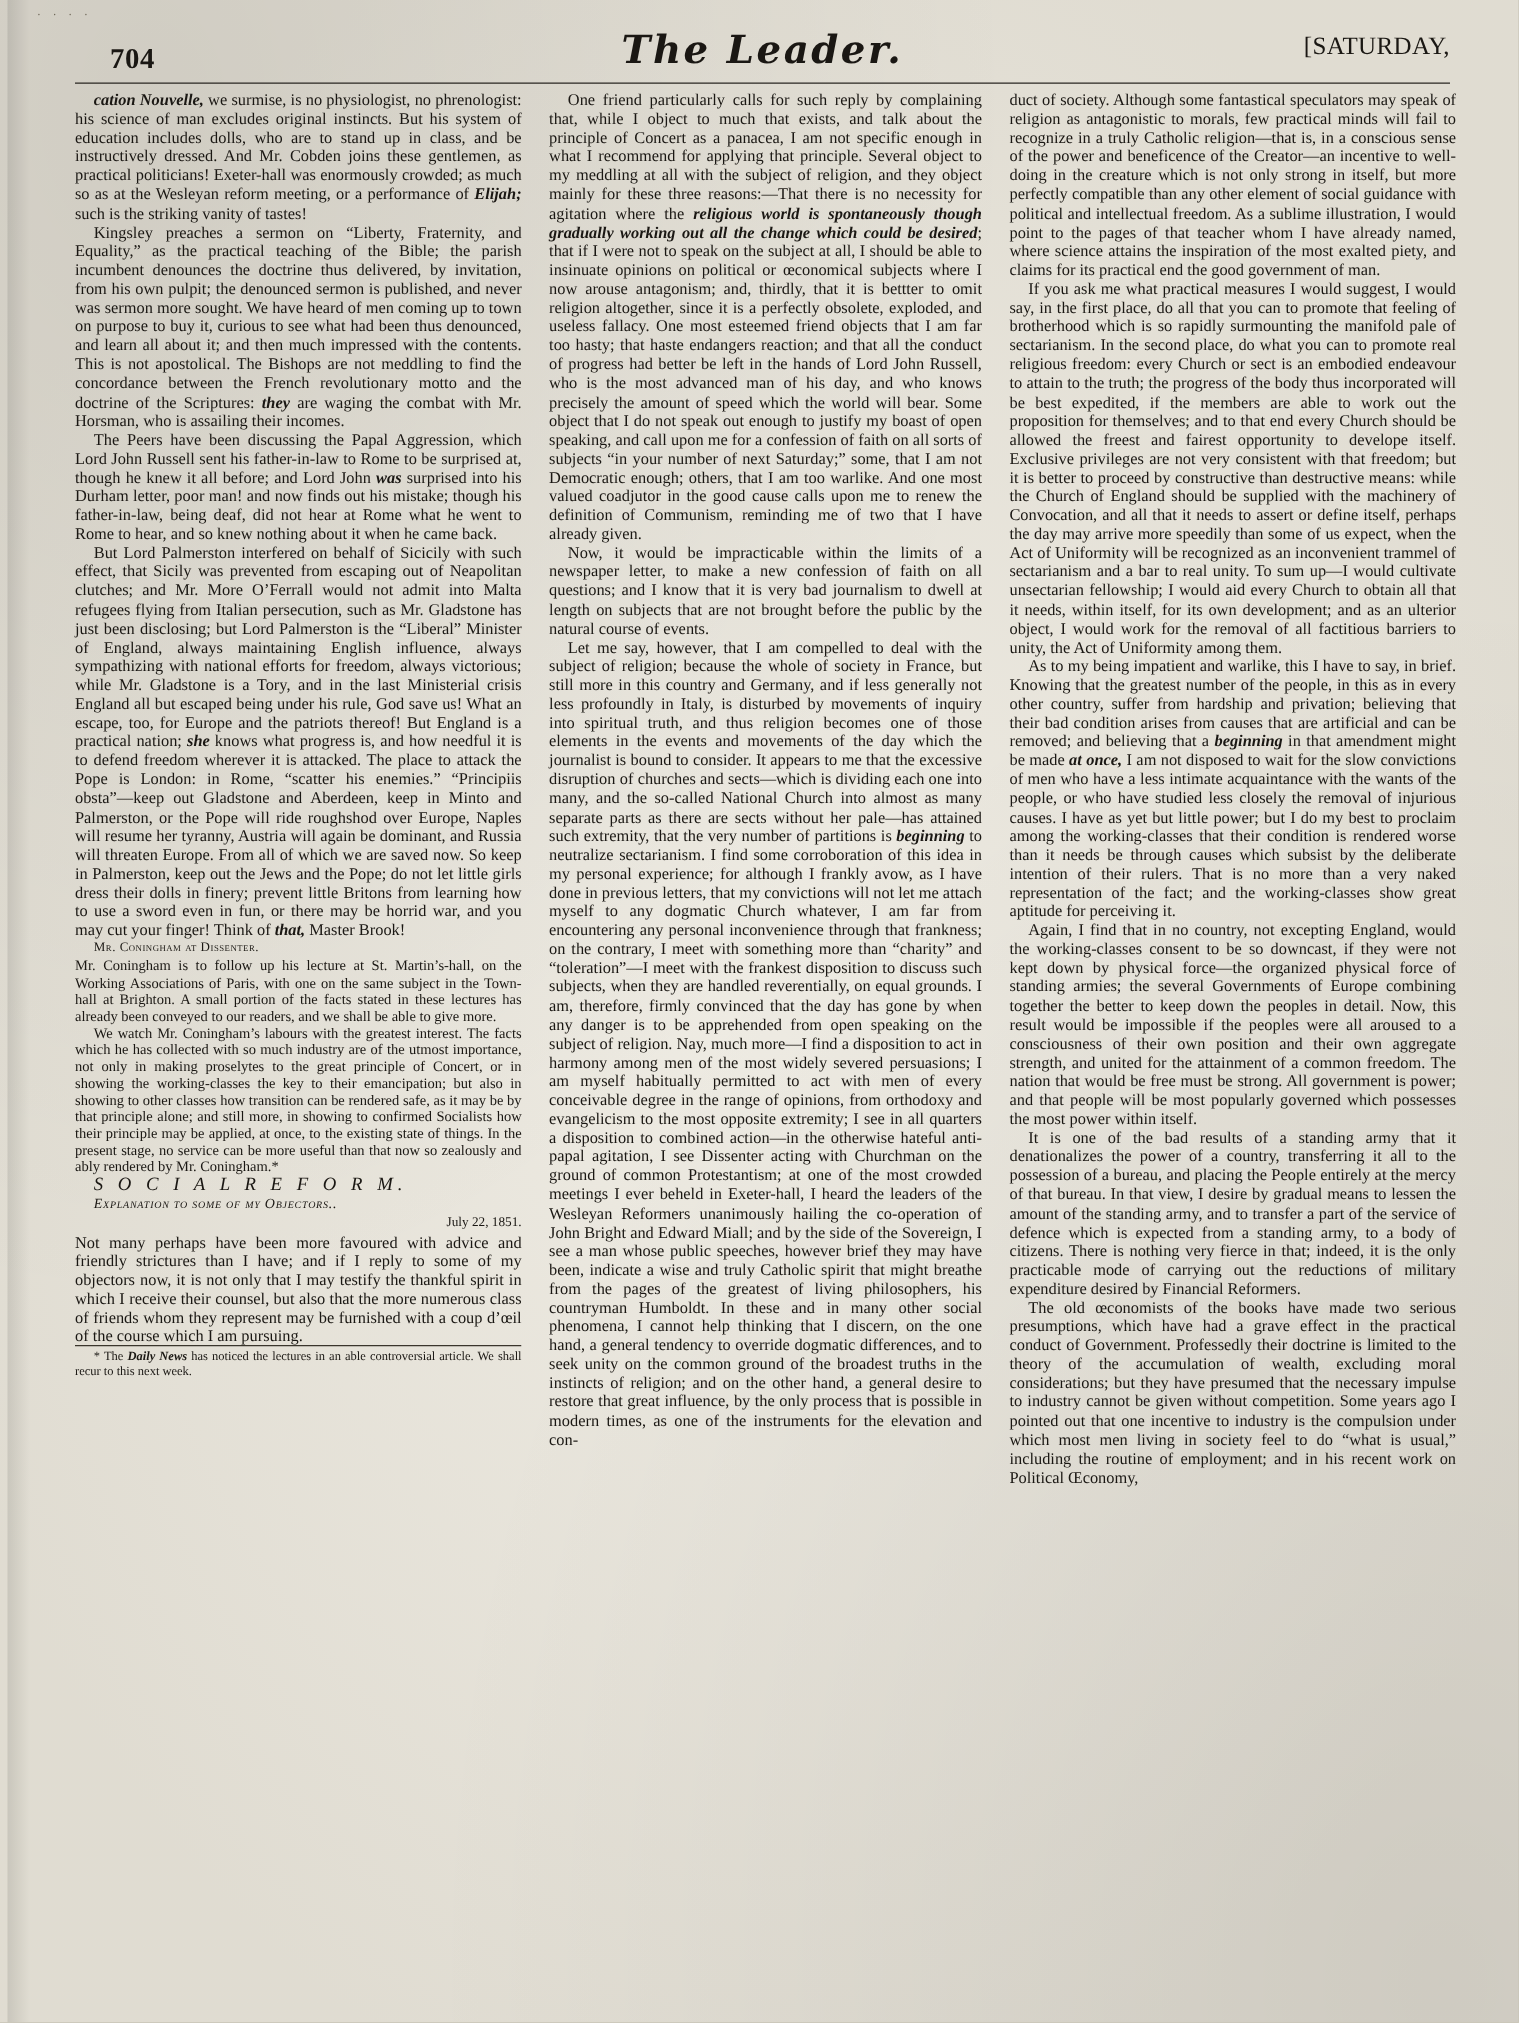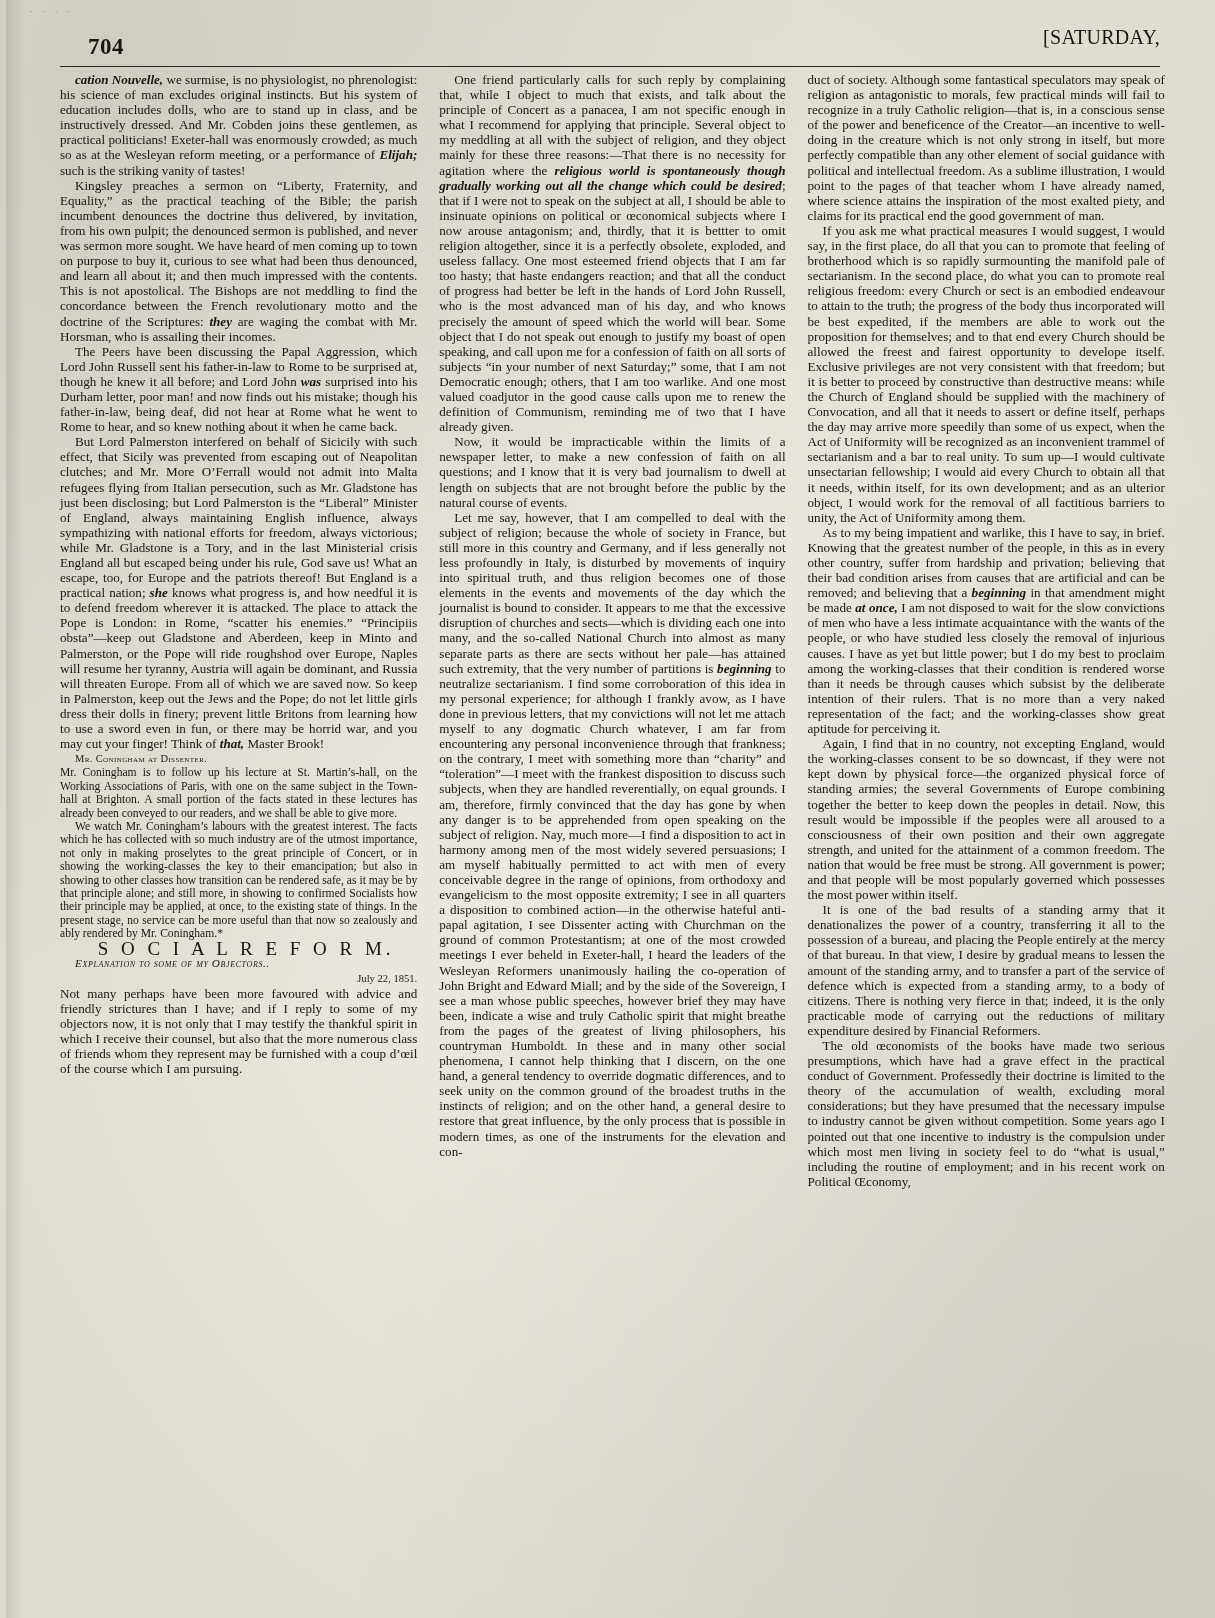--- a/index.html
+++ b/index.html
@@ -100,26 +100,26 @@
     font-size: 10.4px;
     letter-spacing: 0.4px;
     text-indent: 0;
     font-variant: small-caps;
   }
   .small {
     font-size: 11.6px;
     line-height: 13.4px;
   }
   .sechead {
-    text-align: center;
-    font-size: 19px;
+    font-size: 15px;
     letter-spacing: 4px;
     margin-top: 14px;
     margin-bottom: 1px;
     text-indent: 0;
+    font-style: italic;
   }
   .subhead {
     text-align: left;
     font-size: 11.2px;
     letter-spacing: 0.6px;
     margin-bottom: 2px;
     text-indent: 0;
     font-variant: small-caps;
     font-style: italic;
   }
@@ -156,20 +156,21 @@
 </head>
 <body>
 
 <div class="page">
   <div class="paper-noise"></div>
   <div class="edge-marks"></div>
   <div class="top-specks">. . . .</div>
 
   <div class="masthead">
     <div class="folio">704</div>
+    <div class="title">The Leader.</div>
     <div class="dayline">[SATURDAY,</div>
   </div>
   <div class="rule"></div>
 
   <div class="columns">
 
     <div class="col c1">
       <p class="first"><i>cation Nouvelle,</i> we surmise, is no physiologist, no phrenologist: his science of man excludes original instincts. But his system of education includes dolls, who are to stand up in class, and be instructively dressed. And Mr. Cobden joins these gentlemen, as practical politicians! Exeter-hall was enormously crowded; as much so as at the Wesleyan reform meeting, or a performance of <i>Elijah;</i> such is the striking vanity of tastes!</p>
       <p>Kingsley preaches a sermon on “Liberty, Fraternity, and Equality,” as the practical teaching of the Bible; the parish incumbent denounces the doctrine thus delivered, by invitation, from his own pulpit; the denounced sermon is published, and never was sermon more sought. We have heard of men coming up to town on purpose to buy it, curious to see what had been thus denounced, and learn all about it; and then much impressed with the contents. This is not apostolical. The Bishops are not meddling to find the concordance between the French revolutionary motto and the doctrine of the Scriptures: <i>they</i> are waging the combat with Mr. Horsman, who is assailing their incomes.</p>
       <p>The Peers have been discussing the Papal Aggression, which Lord John Russell sent his father-in-law to Rome to be surprised at, though he knew it all before; and Lord John <i>was</i> surprised into his Durham letter, poor man! and now finds out his mistake; though his father-in-law, being deaf, did not hear at Rome what he went to Rome to hear, and so knew nothing about it when he came back.</p>
@@ -177,20 +178,21 @@
 
       <p class="smallhead">Mr. Coningham at Dissenter.</p>
       <p class="small noindent">Mr. Coningham is to follow up his lecture at St. Martin’s-hall, on the Working Associations of Paris, with one on the same subject in the Town-hall at Brighton. A small portion of the facts stated in these lectures has already been conveyed to our readers, and we shall be able to give more.</p>
       <p class="small">We watch Mr. Coningham’s labours with the greatest interest. The facts which he has collected with so much industry are of the utmost importance, not only in making proselytes to the great principle of Concert, or in showing the working-classes the key to their emancipation; but also in showing to other classes how transition can be rendered safe, as it may be by that principle alone; and still more, in showing to confirmed Socialists how their principle may be applied, at once, to the existing state of things. In the present stage, no service can be more useful than that now so zealously and ably rendered by Mr. Coningham.*</p>
 
       <p class="sechead">S O C I A L   R E F O R M.</p>
       <p class="subhead">Explanation to some of my Objectors..</p>
       <p class="dateline">July 22, 1851.</p>
       <p class="noindent">Not many perhaps have been more favoured with advice and friendly strictures than I have; and if I reply to some of my objectors now, it is not only that I may testify the thankful spirit in which I receive their counsel, but also that the more numerous class of friends whom they represent may be furnished with a coup d’œil of the course which I am pursuing.</p>
 
+      <p class="footnote">* The <i>Daily News</i> has noticed the lectures in an able controversial article. We shall recur to this next week.</p>
     </div>
 
     <div class="col c2">
       <p class="first">One friend particularly calls for such reply by complaining that, while I object to much that exists, and talk about the principle of Concert as a panacea, I am not specific enough in what I recommend for applying that principle. Several object to my meddling at all with the subject of religion, and they object mainly for these three reasons:—That there is no necessity for agitation where the <i>religious world is spontaneously though gradually working out all the change which could be desired</i>; that if I were not to speak on the subject at all, I should be able to insinuate opinions on political or œconomical subjects where I now arouse antagonism; and, thirdly, that it is bettter to omit religion altogether, since it is a perfectly obsolete, exploded, and useless fallacy. One most esteemed friend objects that I am far too hasty; that haste endangers reaction; and that all the conduct of progress had better be left in the hands of Lord John Russell, who is the most advanced man of his day, and who knows precisely the amount of speed which the world will bear. Some object that I do not speak out enough to justify my boast of open speaking, and call upon me for a confession of faith on all sorts of subjects “in your number of next Saturday;” some, that I am not Democratic enough; others, that I am too warlike. And one most valued coadjutor in the good cause calls upon me to renew the definition of Communism, reminding me of two that I have already given.</p>
       <p>Now, it would be impracticable within the limits of a newspaper letter, to make a new confession of faith on all questions; and I know that it is very bad journalism to dwell at length on subjects that are not brought before the public by the natural course of events.</p>
       <p>Let me say, however, that I am compelled to deal with the subject of religion; because the whole of society in France, but still more in this country and Germany, and if less generally not less profoundly in Italy, is disturbed by movements of inquiry into spiritual truth, and thus religion becomes one of those elements in the events and movements of the day which the journalist is bound to consider. It appears to me that the excessive disruption of churches and sects—which is dividing each one into many, and the so-called National Church into almost as many separate parts as there are sects without her pale—has attained such extremity, that the very number of partitions is <i>beginning</i> to neutralize sectarianism. I find some corroboration of this idea in my personal experience; for although I frankly avow, as I have done in previous letters, that my convictions will not let me attach myself to any dogmatic Church whatever, I am far from encountering any personal inconvenience through that frankness; on the contrary, I meet with something more than “charity” and “toleration”—I meet with the frankest disposition to discuss such subjects, when they are handled reverentially, on equal grounds. I am, therefore, firmly convinced that the day has gone by when any danger is to be apprehended from open speaking on the subject of religion. Nay, much more—I find a disposition to act in harmony among men of the most widely severed persuasions; I am myself habitually permitted to act with men of every conceivable degree in the range of opinions, from orthodoxy and evangelicism to the most opposite extremity; I see in all quarters a disposition to combined action—in the otherwise hateful anti-papal agitation, I see Dissenter acting with Churchman on the ground of common Protestantism; at one of the most crowded meetings I ever beheld in Exeter-hall, I heard the leaders of the Wesleyan Reformers unanimously hailing the co-operation of John Bright and Edward Miall; and by the side of the Sovereign, I see a man whose public speeches, however brief they may have been, indicate a wise and truly Catholic spirit that might breathe from the pages of the greatest of living philosophers, his countryman Humboldt. In these and in many other social phenomena, I cannot help thinking that I discern, on the one hand, a general tendency to override dogmatic differences, and to seek unity on the common ground of the broadest truths in the instincts of religion; and on the other hand, a general desire to restore that great influence, by the only process that is possible in modern times, as one of the instruments for the elevation and con-</p>
     </div>
 
     <div class="col c3">
       <p class="noindent">duct of society. Although some fantastical speculators may speak of religion as antagonistic to morals, few practical minds will fail to recognize in a truly Catholic religion—that is, in a conscious sense of the power and beneficence of the Creator—an incentive to well-doing in the creature which is not only strong in itself, but more perfectly compatible than any other element of social guidance with political and intellectual freedom. As a sublime illustration, I would point to the pages of that teacher whom I have already named, where science attains the inspiration of the most exalted piety, and claims for its practical end the good government of man.</p>

